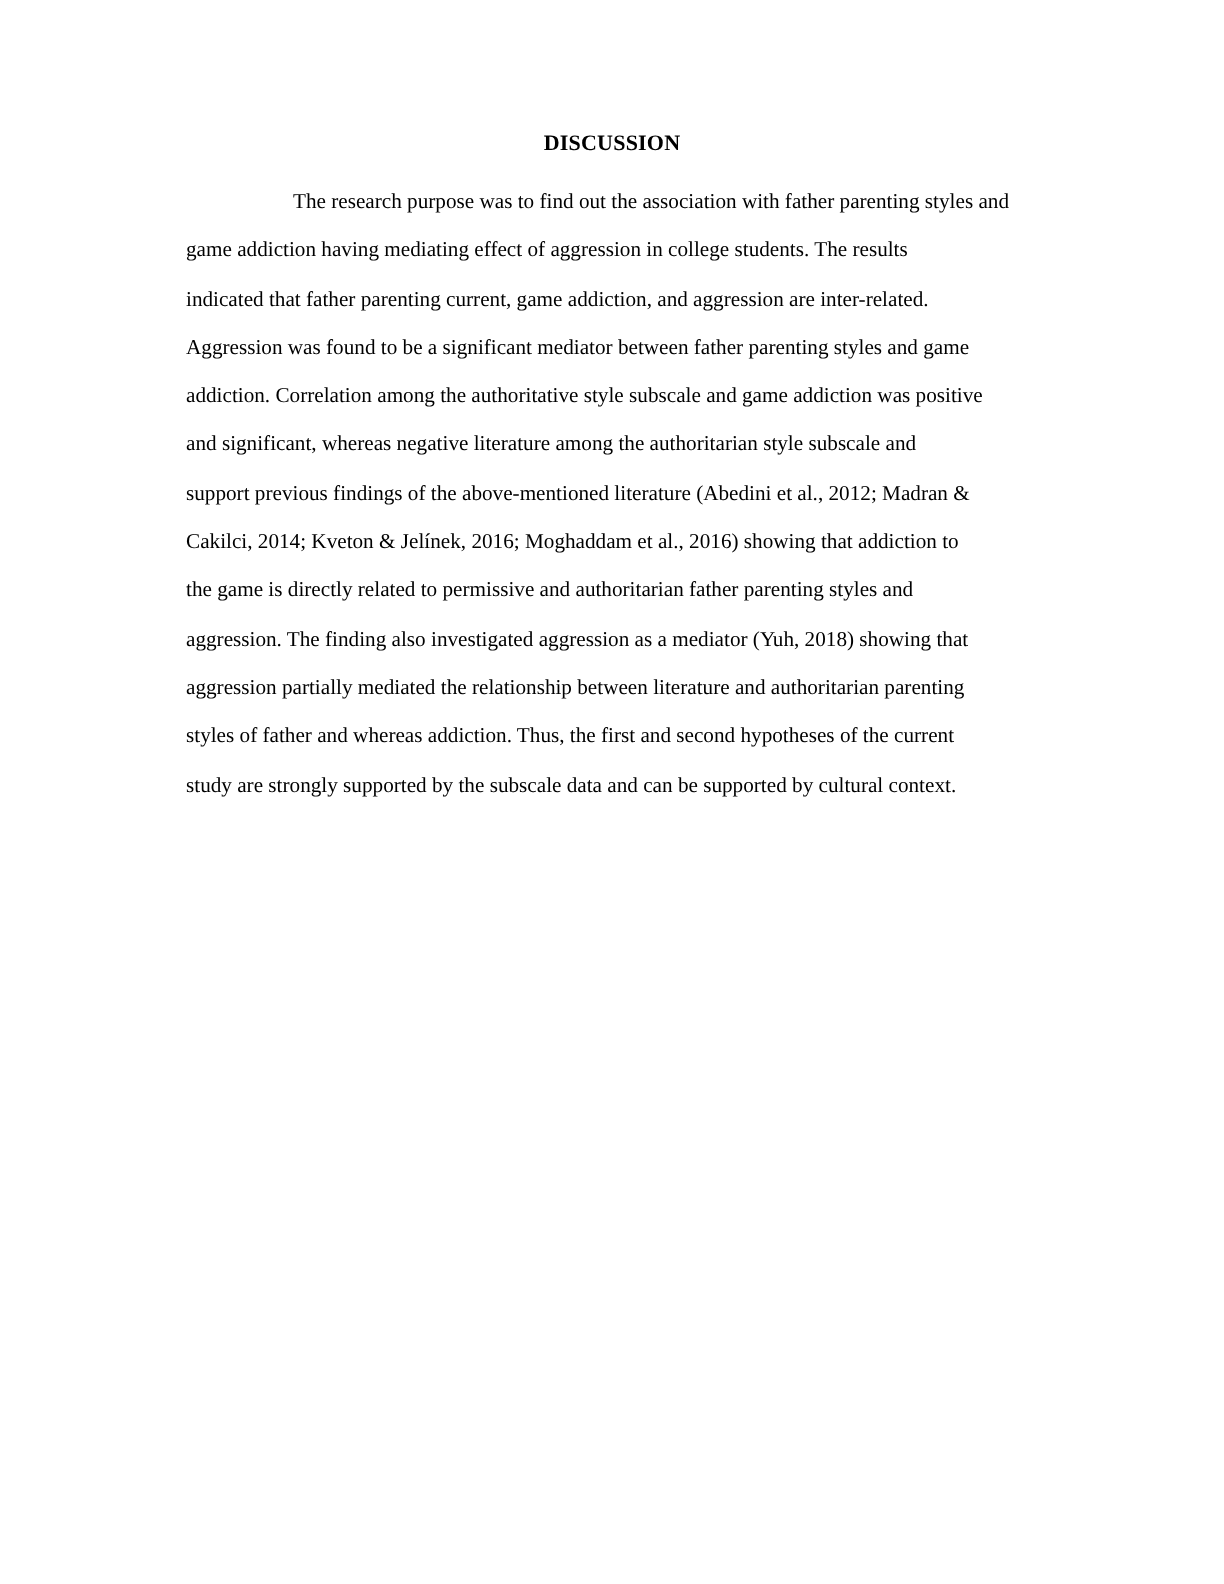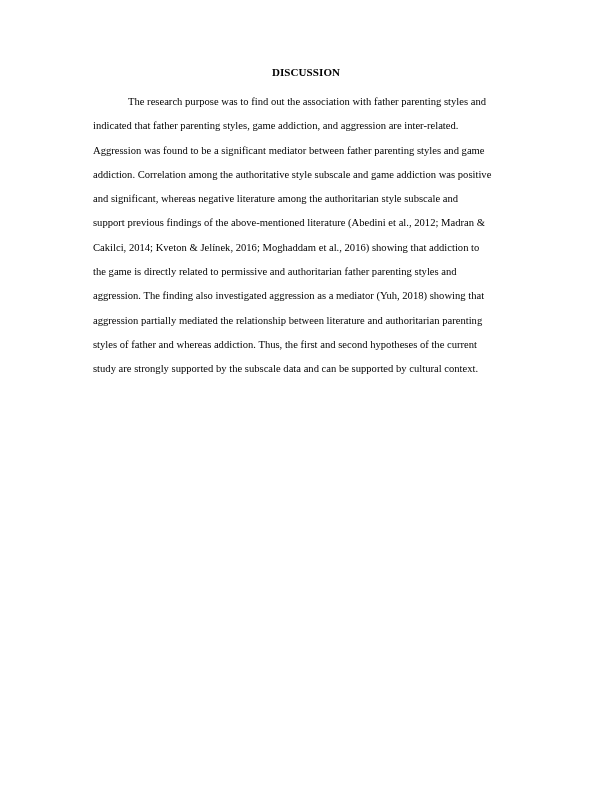--- a/index.html
+++ b/index.html
@@ -40,31 +40,33 @@
       font-size: 10.6px;
       line-height: 24.3px;
     }
     .line {
       display: block;
       white-space: nowrap;
       height: 24.3px;
     }
     .indent {
       padding-left: 35px;
+      text-align: center;
     }
   </style>
 </head>
 <body>
 
 <div class="page">
   <div class="heading">DISCUSSION</div>
 
   <div class="body-text">
     <span class="line indent">The research purpose was to find out the association with father parenting styles and</span>
-    <span class="line">indicated that father parenting styles, game addiction, and aggression are inter-related.</span>
+    <span class="line">game addiction having mediating effect of aggression in college students. The results</span>
+    <span class="line">indicated that father parenting current, game addiction, and aggression are inter-related.</span>
     <span class="line">Aggression was found to be a significant mediator between father parenting styles and game</span>
     <span class="line">addiction. Correlation among the authoritative style subscale and game addiction was positive</span>
     <span class="line">and significant, whereas negative literature among the authoritarian style subscale and</span>
     <span class="line">support previous findings of the above-mentioned literature (Abedini et al., 2012; Madran &amp;</span>
     <span class="line">Cakilci, 2014; Kveton &amp; Jelínek, 2016; Moghaddam et al., 2016) showing that addiction to</span>
     <span class="line">the game is directly related to permissive and authoritarian father parenting styles and</span>
     <span class="line">aggression. The finding also investigated aggression as a mediator  (Yuh, 2018) showing that</span>
     <span class="line">aggression partially mediated the relationship between literature and authoritarian parenting</span>
     <span class="line">styles of father and whereas addiction. Thus, the first and second hypotheses of the current</span>
     <span class="line">study are strongly supported by the subscale data and can be supported by cultural context.</span>

